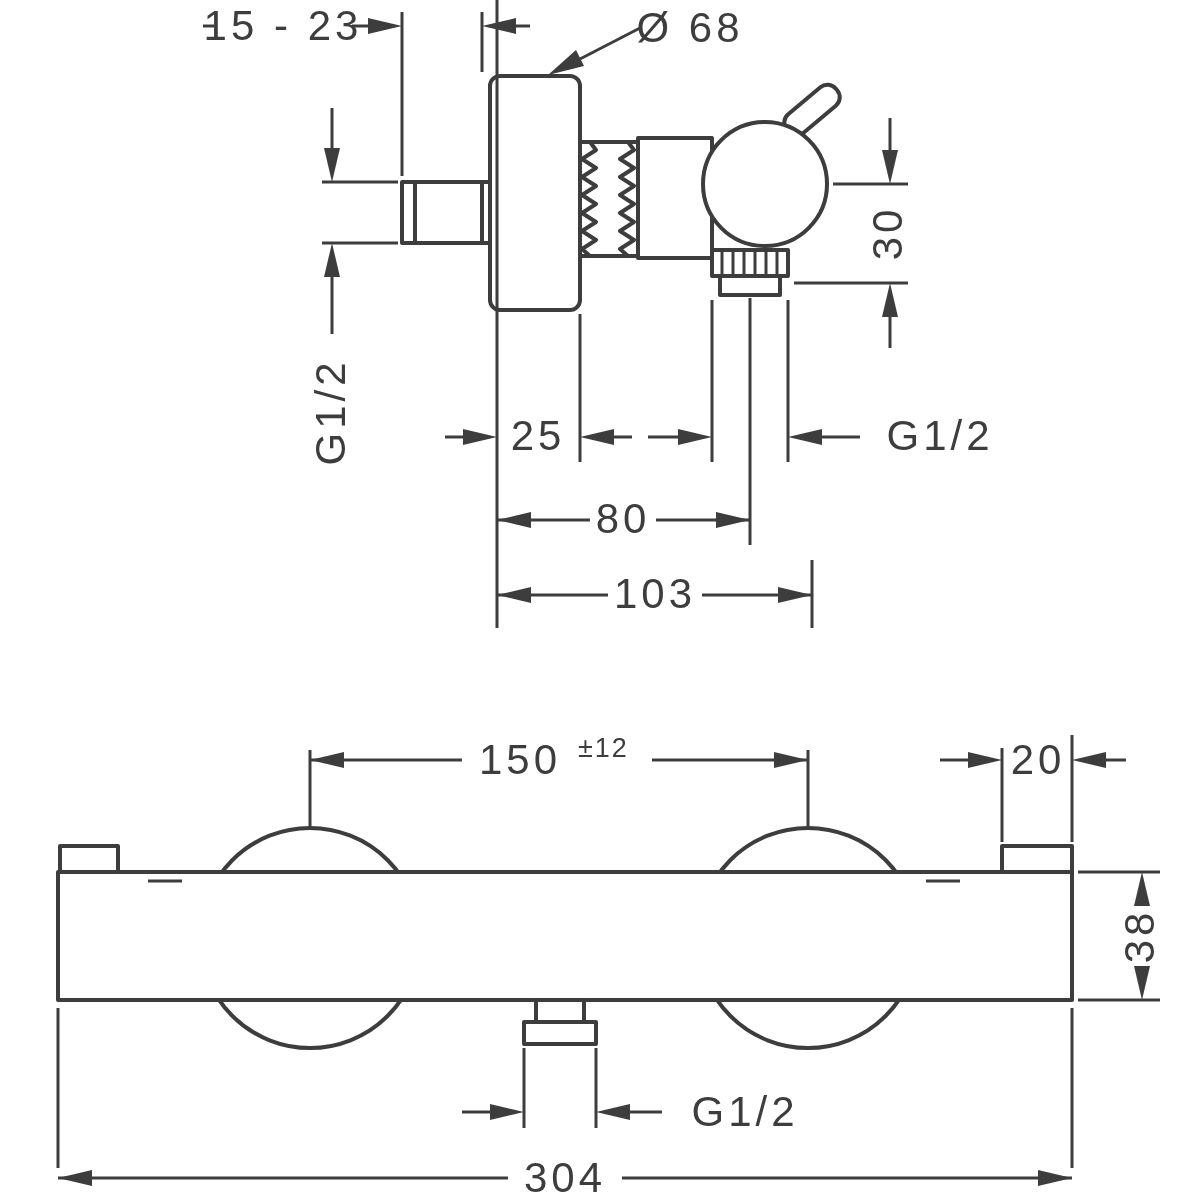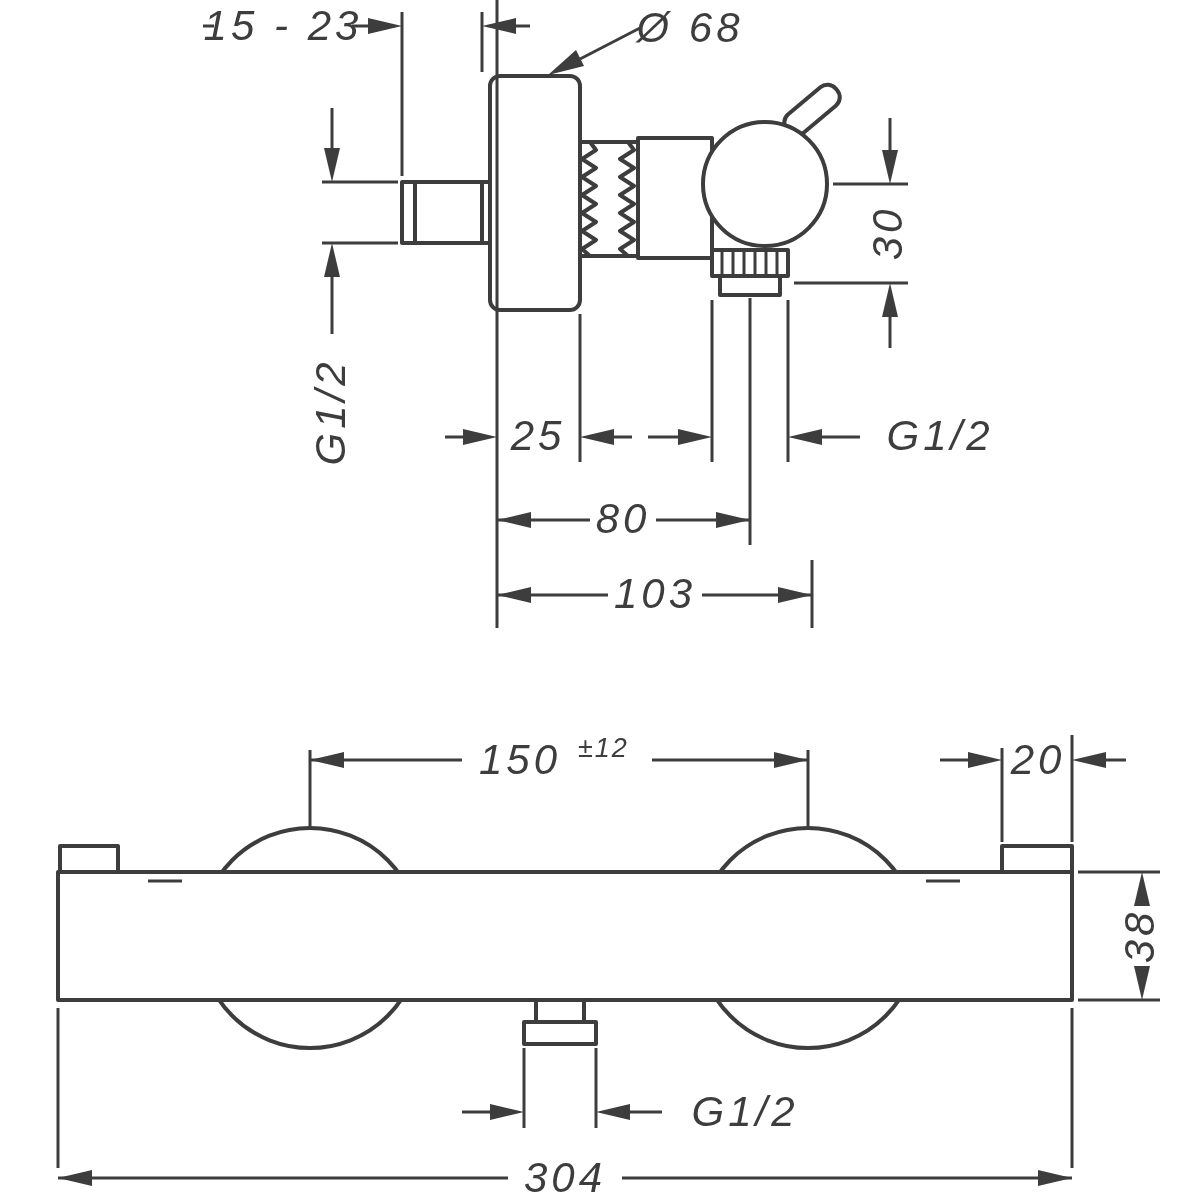--- a/index.html
+++ b/index.html
@@ -1,16 +1,16 @@
 <!DOCTYPE html>
 <html><head>
 <meta charset="utf-8">
 <style>
   html,body{margin:0;padding:0;background:#ffffff;}
-  .canvas{width:1200px;height:1200px;background:#ffffff;overflow:hidden;position:relative;font-style:italic;}
+  .canvas{width:1200px;height:1200px;background:#ffffff;overflow:hidden;position:relative;}
   svg{display:block;}
   .part{fill:#ffffff;stroke:#3d3d3d;stroke-width:4;stroke-linejoin:round;}
   .edge{fill:none;stroke:#3d3d3d;stroke-width:4;stroke-linejoin:round;}
   .dim{fill:none;stroke:#3d3d3d;stroke-width:3;}
   .arr{fill:#3d3d3d;stroke:none;}
   text{font-family:"Liberation Sans", sans-serif;font-size:42px;fill:#3d3d3d;letter-spacing:4px;}
   .small{font-size:27px;letter-spacing:2px;}
 </style>
 </head>
 <body>

